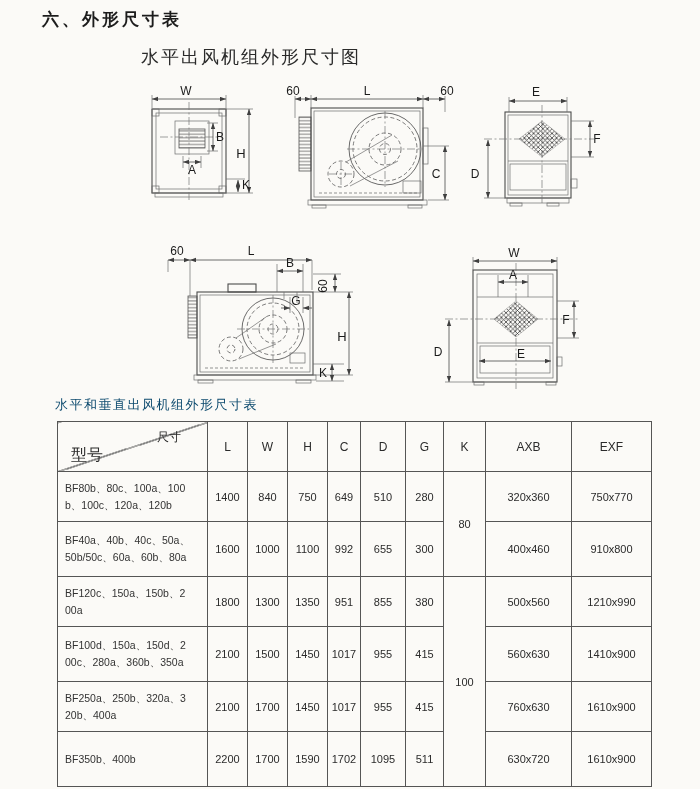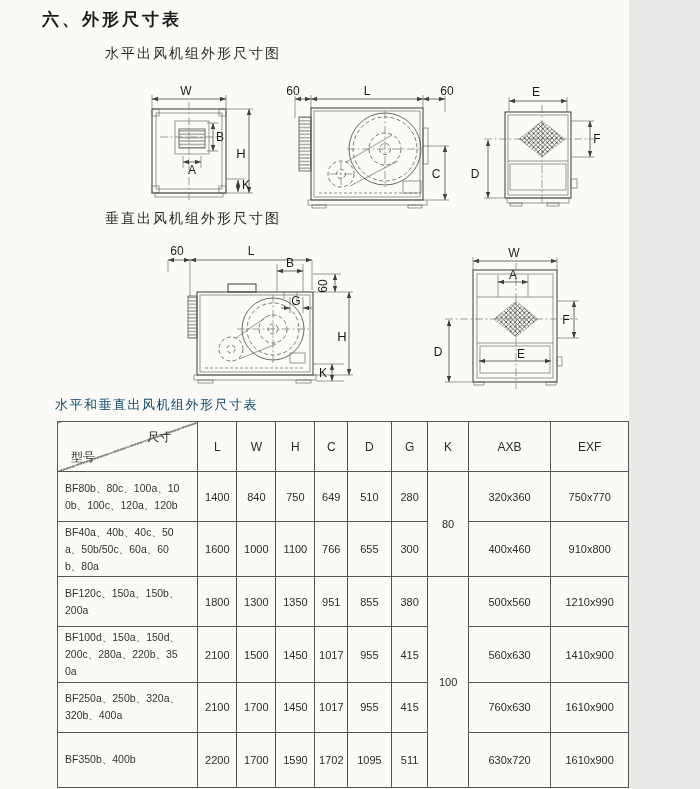--- a/index.html
+++ b/index.html
@@ -1,18 +1,18 @@
 <!DOCTYPE html>
 <html><head>
 <meta charset="utf-8">
 <style>
   html,body{margin:0;padding:0;background:#e9e9e7;}
-  .page{position:relative;width:629px;height:789px;background:#fbfaf7;font-family:"Liberation Sans",sans-serif;overflow:hidden;color:#222;}
+  .page{position:relative;width:700px;height:789px;background:#fbfaf7;font-family:"Liberation Sans",sans-serif;overflow:hidden;color:#222;}
   .title{position:absolute;left:42px;top:8px;font-size:17px;font-weight:bold;letter-spacing:3px;color:#1c1c1c;}
-  .subtitle{position:absolute;font-size:14px;letter-spacing:2px;color:#2a2a2a;}
+  .subtitle{position:absolute;font-size:18px;letter-spacing:2px;color:#2a2a2a;margin-left:36px;}
   #sub-h{left:105px;top:45px;}
   #sub-v{left:105px;top:210px;}
   .table-title{position:absolute;left:55px;top:396px;font-size:13px;letter-spacing:1.5px;color:#0c4a6e;}
   svg.diagrams{position:absolute;left:0;top:0;}
   
   .ln{fill:none;stroke:#4c4c4c;stroke-width:1.1;}
   .lt{fill:none;stroke:#6d6d6d;stroke-width:0.7;}
   .sc{fill:none;stroke:#5a5a5a;stroke-width:0.9;}
   .dim{fill:none;stroke:#4a4a4a;stroke-width:0.8;}
   .cl{fill:none;stroke:#777;stroke-width:0.7;stroke-dasharray:8 2.5 2 2.5;}
@@ -23,30 +23,29 @@
   text.dl{font-family:"Liberation Sans",sans-serif;font-size:12px;fill:#1b1b1b;text-anchor:middle;}
   text.big{font-size:13px;}
   
   table.dims{position:absolute;left:57px;top:421px;border-collapse:collapse;table-layout:fixed;background:#fbfaf7;border-radius:20px;}
   .dims td,.dims th{border:1px solid #555;font-size:11px;font-weight:normal;color:#2b2b2b;text-align:center;padding:0 2px;vertical-align:middle;}
   .dims .model{text-align:left;padding:2px 16px 2px 7px;font-size:10.5px;line-height:1.6;word-break:break-all;color:#333;}
   .dims .hdr{font-size:12px;}
   .r50{height:50px;} .r55{height:55px;}
   .diag-cell{position:relative;padding:0;background:linear-gradient(to bottom right,transparent 0,transparent calc(50% - 0.6px),#555 calc(50% - 0.6px),#555 calc(50% + 0.6px),transparent calc(50% + 0.6px));}
   .diag-cell .dim-word{position:absolute;right:26px;top:7px;font-size:12px;}
-  .diag-cell .model-word{position:absolute;left:13px;bottom:5px;font-size:12px;}
+  .diag-cell .model-word{position:absolute;left:13px;bottom:5px;font-size:16px;}
 </style>
 </head>
 <body>
 
 <div class="page">
 
   <div class="title">六、外形尺寸表</div>
   <div class="subtitle" id="sub-h">水平出风机组外形尺寸图</div>
-  <div class="subtitle" id="sub-v">垂直出风机组外形尺寸图</div>
   <div class="table-title">水平和垂直出风机组外形尺寸表</div>
 
   <svg class="diagrams" width="700" height="789" viewBox="0 0 700 789">
     <defs>
       <marker id="arr" orient="auto-start-reverse" markerUnits="userSpaceOnUse" markerWidth="7" markerHeight="6" refX="6" refY="2.2">
         <path d="M0,0 L6,2.2 L0,4.4 Z" fill="#3f3f3f"></path>
       </marker>
       <pattern id="hatchH" width="4" height="3.4" patternUnits="userSpaceOnUse">
         <line x1="0" y1="1.7" x2="4" y2="1.7" stroke="#555" stroke-width="0.8"></line>
       </pattern>
@@ -296,40 +295,40 @@
       <td>280</td>
       <td rowspan="2">80</td>
       <td>320x360</td>
       <td>750x770</td>
     </tr>
     <tr class="r55">
       <td class="model">BF40a、40b、40c、50a、50b/50c、60a、60b、80a</td>
       <td>1600</td>
       <td>1000</td>
       <td>1100</td>
-      <td>766</td>
+      <td>992</td>
       <td>655</td>
       <td>300</td>
       <td>400x460</td>
       <td>910x800</td>
     </tr>
     <tr class="r50">
       <td class="model">BF120c、150a、150b、200a</td>
       <td>1800</td>
       <td>1300</td>
       <td>1350</td>
       <td>951</td>
       <td>855</td>
       <td>380</td>
       <td rowspan="4">100</td>
       <td>500x560</td>
       <td>1210x990</td>
     </tr>
     <tr class="r55">
-      <td class="model">BF100d、150a、150d、200c、280a、220b、350a</td>
+      <td class="model">BF100d、150a、150d、200c、280a、360b、350a</td>
       <td>2100</td>
       <td>1500</td>
       <td>1450</td>
       <td>1017</td>
       <td>955</td>
       <td>415</td>
       <td>560x630</td>
       <td>1410x900</td>
     </tr>
     <tr class="r50">

